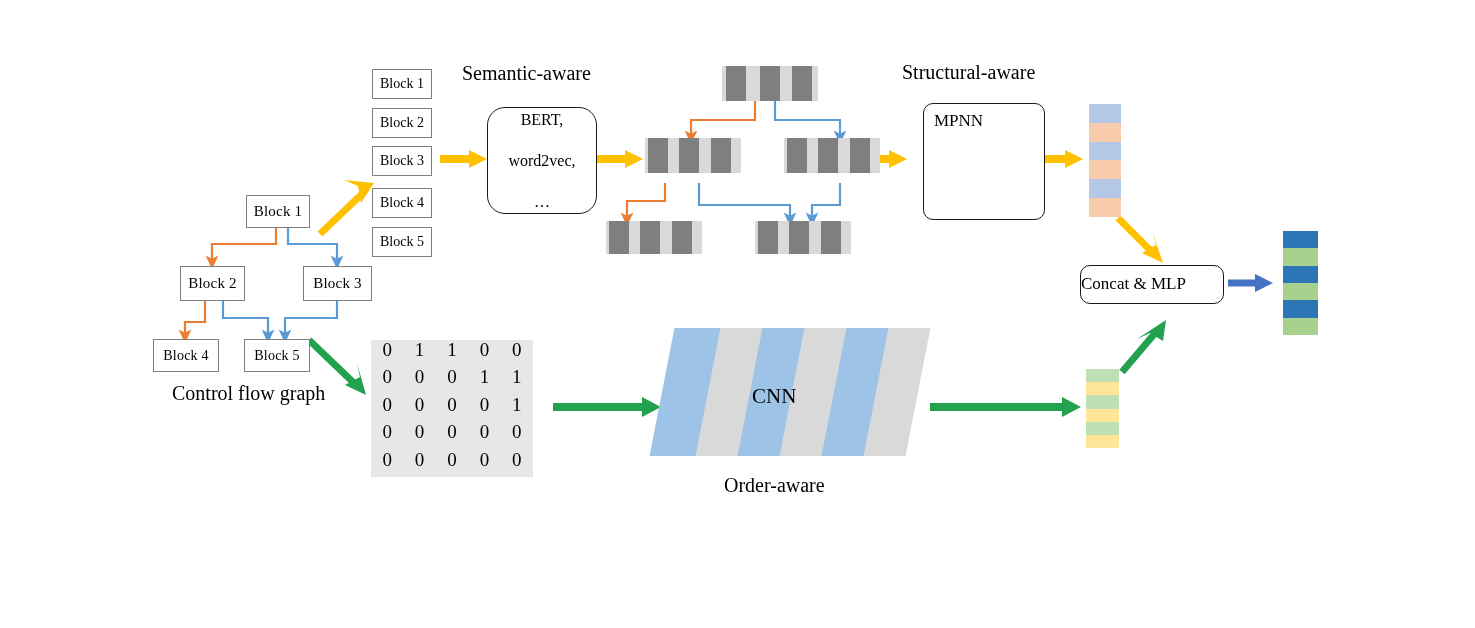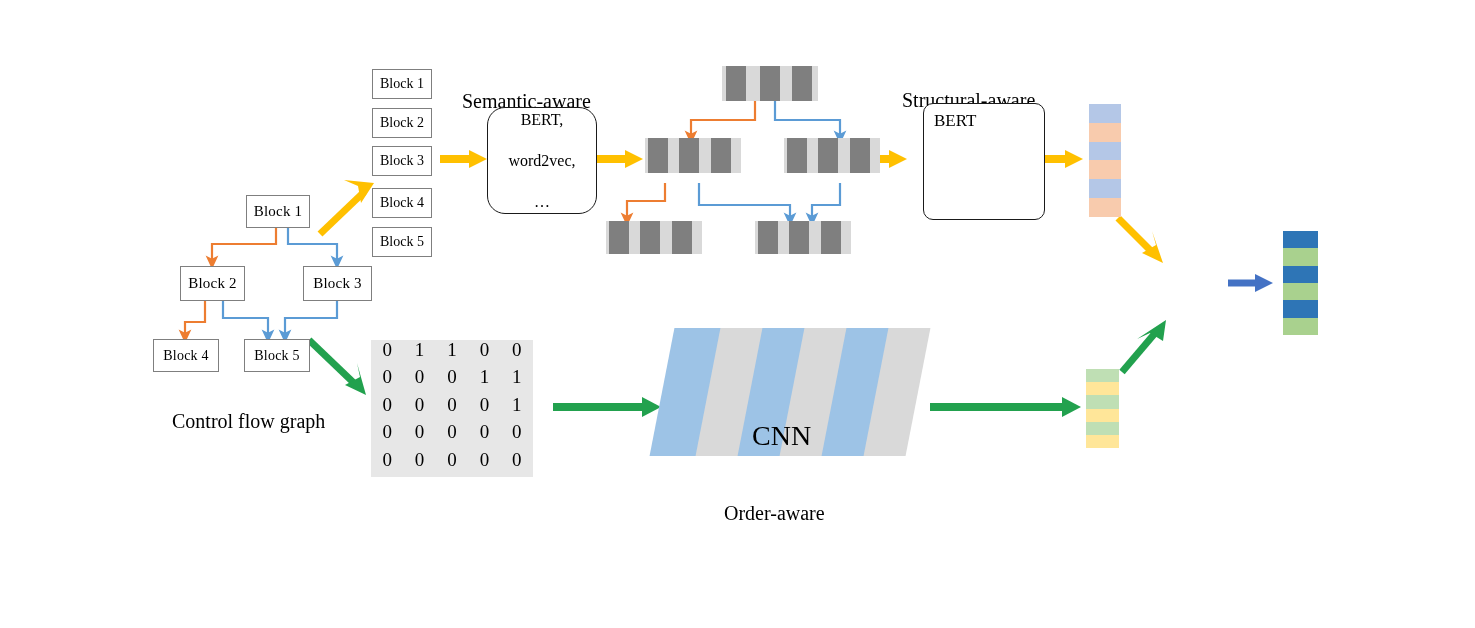--- a/index.html
+++ b/index.html
@@ -15,21 +15,21 @@
   .listbox{position:absolute;border:1.6px solid #7f7f7f;background:#fff;
            display:flex;align-items:center;justify-content:center;font-size:14px;}
 
   
   .rbox{position:absolute;border:1.8px solid #1a1a1a;border-radius:18px;background:#fff;
         display:flex;align-items:center;justify-content:space-between;text-align:center;
         line-height:1.45;font-size:16px;}
   .rbox.small{border-radius:10px;font-size:17px;}
 
   
-  .label{position:absolute;font-size:20px;white-space:nowrap;margin-top:28px;}
+  .label{position:absolute;font-size:20px;white-space:nowrap;}
 
   
   .embar{position:absolute;background:#d9d9d9;}
   .embar i{position:absolute;top:0;bottom:0;background:#7f7f7f;display:block;}
 
   
   .matrix{position:absolute;background:#e7e7e7;display:grid;
           align-content:center;justify-items:center;}
   .matrix span{font-size:19px;line-height:1;}
 
@@ -234,21 +234,21 @@
     <i style="left:34px;width:20px;"></i>
     <i style="left:66px;width:20px;"></i>
   </div>
   <div class="embar" style="left:755px;top:221px;width:96px;height:33px;">
     <i style="left:3px;width:20px;"></i>
     <i style="left:34px;width:20px;"></i>
     <i style="left:66px;width:20px;"></i>
   </div>
 
   <div class="rbox small" style="left:923px;top:103px;width:120px;height:115px;align-items:flex-start;justify-content:flex-start;">
-    <span style="padding:5px 0 0 10px;">BERT</span>
+    <span style="padding:5px 0 0 10px;">MPNN</span>
   </div>
 
   <div class="vec" style="left:1089px;top:104px;width:32px;height:113px;">
       <u style="background: rgb(180, 199, 231);"></u>
       <u style="background: rgb(248, 203, 173);"></u>
       <u style="background: rgb(180, 199, 231);"></u>
       <u style="background: rgb(248, 203, 173);"></u>
       <u style="background: rgb(180, 199, 231);"></u>
       <u style="background: rgb(248, 203, 173);"></u>
     </div>
@@ -282,31 +282,34 @@
     </div>
 
   <div class="planes" style="left:662px;top:328px;width:270px;height:130px;">
       <div class="plane" style="background: rgb(157, 195, 230); left: 0px; width: 46px; height: 128px; transform: skewX(-11deg); z-index: 6;"></div>
       <div class="plane" style="background: rgb(217, 217, 217); left: 42px; width: 46px; height: 128px; transform: skewX(-11deg); z-index: 5;"></div>
       <div class="plane" style="background: rgb(157, 195, 230); left: 84px; width: 46px; height: 128px; transform: skewX(-11deg); z-index: 4;"></div>
       <div class="plane" style="background: rgb(217, 217, 217); left: 126px; width: 46px; height: 128px; transform: skewX(-11deg); z-index: 3;"></div>
       <div class="plane" style="background: rgb(157, 195, 230); left: 168px; width: 46px; height: 128px; transform: skewX(-11deg); z-index: 2;"></div>
       <div class="plane" style="background: rgb(217, 217, 217); left: 210px; width: 46px; height: 128px; transform: skewX(-11deg); z-index: 1;"></div>
     </div>
-  <div class="label" style="left: 752px; top: 392px; font-size: 28px; z-index: 50;">CNN</div>
+  <div class="label" style="left: 752px; top: 384px; font-size: 21px; z-index: 50;">CNN</div>
 
   <div class="vec" style="left:1086px;top:369px;width:33px;height:79px;">
       <u style="background: rgb(191, 223, 180);"></u>
       <u style="background: rgb(255, 230, 153);"></u>
       <u style="background: rgb(191, 223, 180);"></u>
       <u style="background: rgb(255, 230, 153);"></u>
       <u style="background: rgb(191, 223, 180);"></u>
       <u style="background: rgb(255, 230, 153);"></u>
     </div>
 
+  <div class="rbox small" style="left:1080px;top:265px;width:142px;height:37px;font-size:17px;">
+    <span>Concat &amp; MLP</span>
+  </div>
 
   <div class="vec" style="left:1283px;top:231px;width:35px;height:104px;">
       <u style="background: rgb(46, 117, 182);"></u>
       <u style="background: rgb(169, 209, 142);"></u>
       <u style="background: rgb(46, 117, 182);"></u>
       <u style="background: rgb(169, 209, 142);"></u>
       <u style="background: rgb(46, 117, 182);"></u>
       <u style="background: rgb(169, 209, 142);"></u>
     </div>
 

